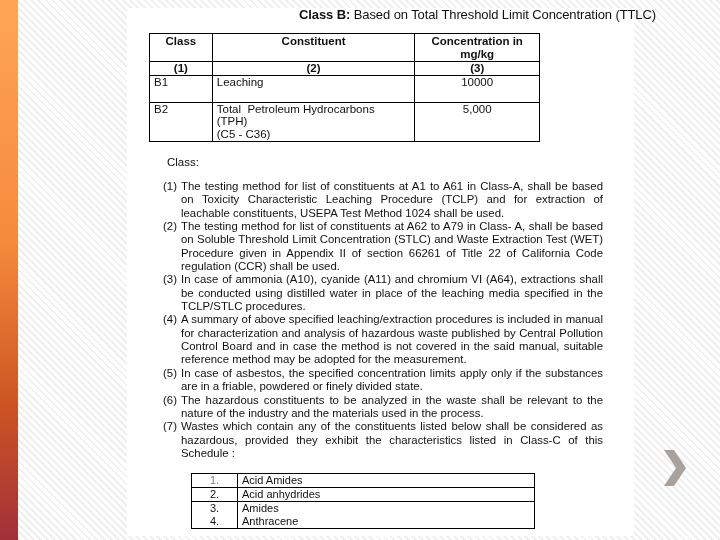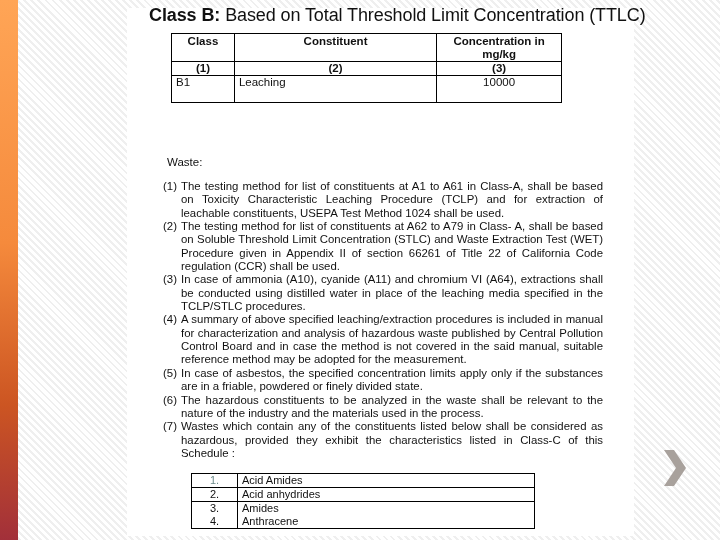--- a/index.html
+++ b/index.html
@@ -12,27 +12,27 @@
   }
   .left-bar {
     position: absolute; left: 0; top: 0; width: 18px; height: 540px;
     background: linear-gradient(to bottom, #ffa556 0%, #f58a3c 45%, #cc5522 75%, #a2303a 100%);
   }
   .doc {
     position: absolute; left: 127px; top: 8px; width: 507px; height: 528px;
     background: #ffffff;
   }
   .title {
-    position: absolute; left: 0; top: 0; width: 100%; text-align: left;
-    font-size: 18px; line-height: 14px; letter-spacing: -0.1px;
+    position: absolute; left: 0; top: 0; width: 100%; text-align: right;
+    font-size: 13px; line-height: 14px; letter-spacing: -0.1px;
     left: 22px;
   }
   .title b { font-weight: bold; }
   table.ttlc {
-    position: absolute; left: 44px; top: 25px; width: 391px;
+    position: absolute; left: 22px; top: 25px; width: 391px;
     border-collapse: collapse; font-size: 11.5px;
   }
   table.ttlc td, table.ttlc th {
     border: 1.5px solid #000; padding: 0 4px; vertical-align: top; line-height: 12.5px;
   }
   table.ttlc th { font-weight: bold; text-align: center; padding-top: 1px; }
   .c1 { width: 54px; }
   .c2 { width: 194px; }
   .c3 { width: 116px; text-align: center; }
   tr.h-row th { height: 26px; }
@@ -87,24 +87,33 @@
     <tr class="n-row">
       <td class="c1">(1)</td>
       <td class="c2" style="text-align:center">(2)</td>
       <td class="c3">(3)</td>
     </tr>
     <tr class="b1">
       <td class="c1">B1</td>
       <td class="c2"><span>Leaching</span></td>
       <td class="c3">10000</td>
     </tr>
+    <tr class="b2">
+      <td class="c1">B2</td>
+      <td class="c2">
+        <div style="white-space:pre">Total  Petroleum Hydrocarbons</div>
+        <div>(TPH)</div>
+        <div>(C5 - C36)</div>
+      </td>
+      <td class="c3">5,000</td>
+    </tr>
   </tbody>
     </table>
 
-  <div class="note-label">Waste:</div>
+  <div class="note-label">Class:</div>
 
   <div class="notes">
     <div class="note">
         <span class="num">(1)</span>
         <span class="txt">The testing method for list of constituents at A1 to A61 in Class-A, shall be based on Toxicity Characteristic Leaching Procedure (TCLP) and for extraction of leachable constituents, USEPA Test Method 1024 shall be used.</span>
       </div>
     <div class="note">
         <span class="num">(2)</span>
         <span class="txt">The testing method for list of constituents at A62 to A79 in Class- A, shall be based on Soluble Threshold Limit Concentration (STLC) and Waste Extraction Test (WET) Procedure given in Appendix II of section 66261 of Title 22 of California Code regulation (CCR) shall be used.</span>
       </div>

